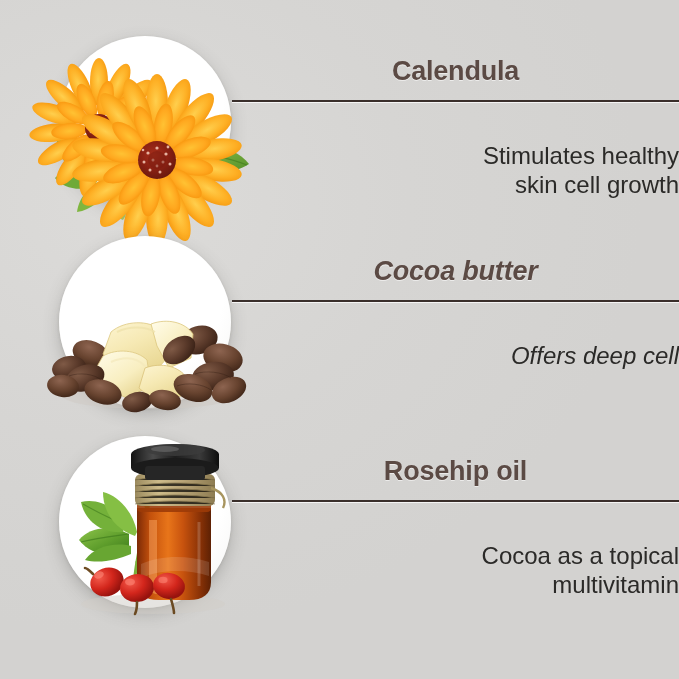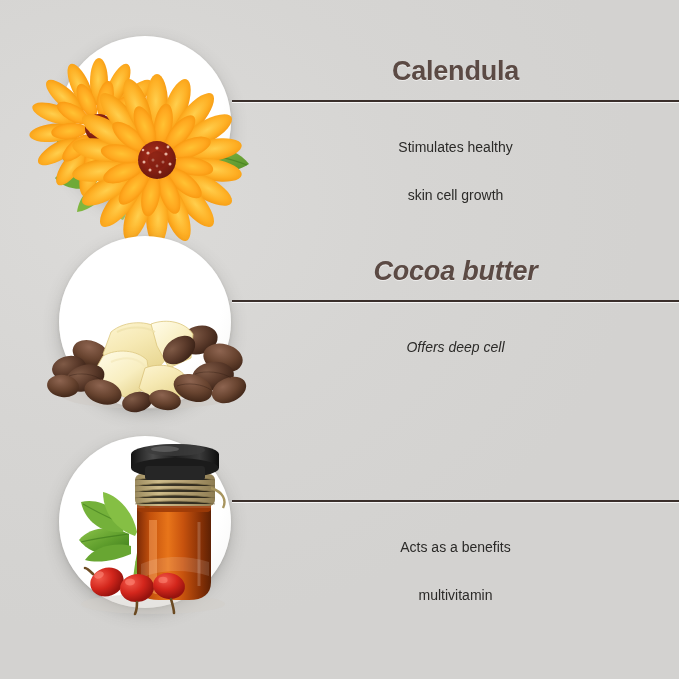--- a/index.html
+++ b/index.html
@@ -84,28 +84,28 @@
     right: 0;
     top: 78px;
     height: 2px;
     background: #3a2f2b;
     box-shadow: 0 1px 0 rgba(255,255,255,0.75);
   }
   .desc {
     position: absolute;
     left: 0;
     right: 0;
-    top: 100px;
-    text-align: center;
-    font-size: 14px;
+    top: 92px;
+    text-align: right;
+    font-size: 24px;
     color: #2b2a28;
     line-height: 1.18;
     white-space: pre-line;
   }
-  .desc .l2 { display: block; margin-top: 32px; }
+  .desc .l2 { display: block; }
 </style>
 </head>
 <body>
 
 <div class="page">
 
   <div class="row row-1">
 
     <div class="disc">
       <div class="disc-clip"></div>
@@ -430,21 +430,22 @@
           <ellipse cx="97" cy="146" rx="5" ry="3.4" fill="#ff8d7c" opacity="0.55"></ellipse>
 
           <ellipse cx="136" cy="150" rx="16" ry="13" fill="url(#hipG)" transform="rotate(10 136 150)"></ellipse>
           <path d="M138 163 C140 170 141 174 141 177" stroke="#6b4a22" stroke-width="2.6" fill="none" stroke-linecap="round"></path>
           <ellipse cx="130" cy="144" rx="4.6" ry="3.2" fill="#ff8d7c" opacity="0.5"></ellipse>
         </g>
       </svg>
     </div>
 
     <div class="txtcol">
+      <div class="title">Rosehip oil</div>
       <div class="rule"></div>
       <div class="desc">
-        <span>Acts as a benefits</span>
+        <span>Cocoa as a topical</span>
         <span class="l2">multivitamin</span>
       </div>
     </div>
   </div>
 
 </div>
 
 </body></html>

